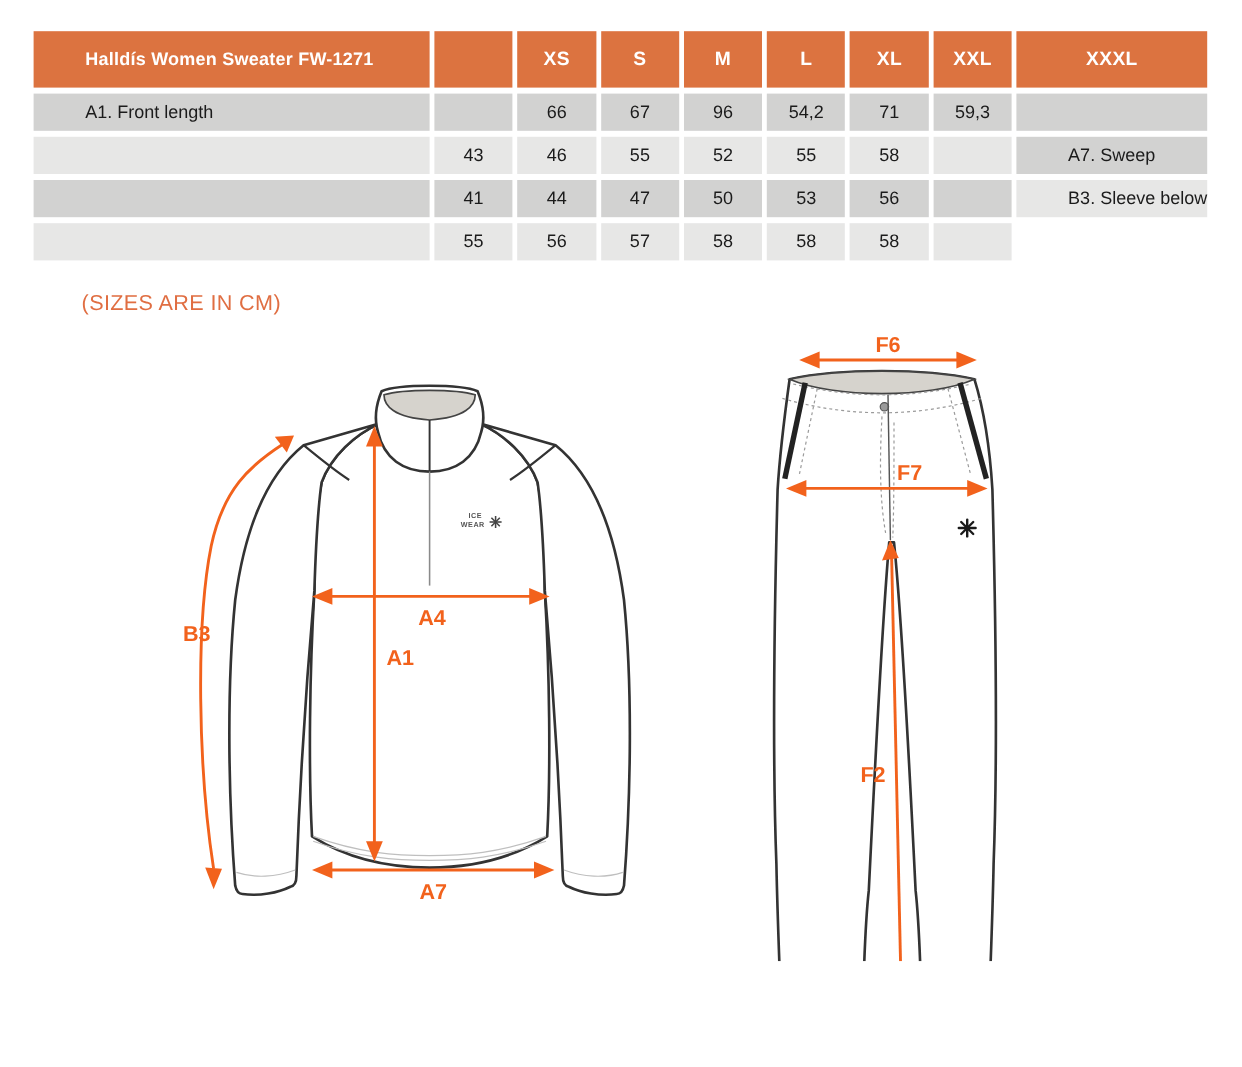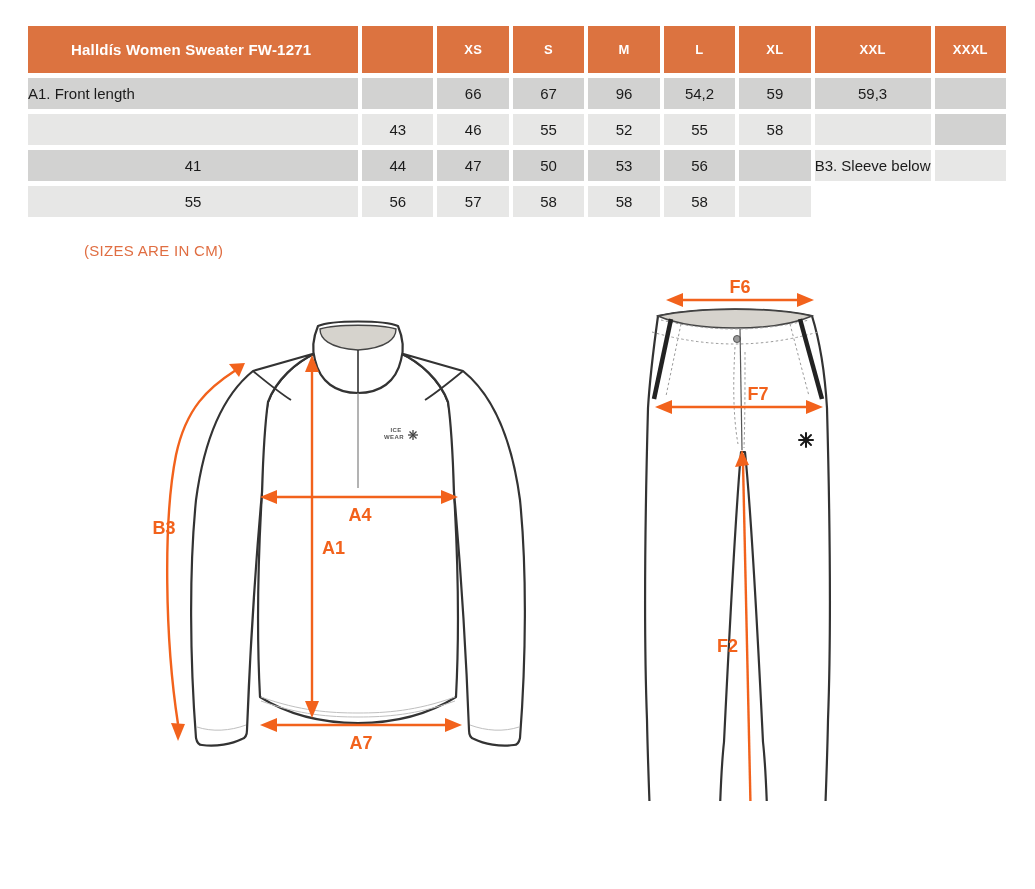--- a/index.html
+++ b/index.html
@@ -6,28 +6,28 @@
   .page{position:relative;width:1035px;height:801px;background:#fff;overflow:hidden;
         font-family:"Liberation Sans",sans-serif;}
 
   
   .size-table{position:absolute;left:28px;top:26px;width:978px;display:grid;
               grid-template-columns:330px repeat(8,1fr);
               grid-template-rows:47px 31px 31px 31px 31px;
               gap:5px 4px;}
   .cell{display:flex;align-items:center;justify-content:center;
         font-size:15px;color:#1b1b1b;white-space:nowrap;}
-  .cell.lbl{justify-content:flex-start;}
-  .head{background:#DC7340;color:#ffffff;font-weight:700;font-size:13px;letter-spacing:.3px;}
+  .cell.lbl{justify-content:flex-start;padding-left:43px;}
+  .head{background:#DC7340;color:#ffffff;font-weight:700;font-size:16px;letter-spacing:.3px;}
   .head.title{font-size:15px;justify-content:flex-start;padding-left:43px;letter-spacing:.2px;}
   .r-dark{background:#D2D2D1;}
   .r-light{background:#E7E7E6;}
 
   
-  .note{position:absolute;left:84px;top:242px;color:#E06E42;font-size:15px;
+  .note{position:absolute;left:68px;top:242px;color:#E06E42;font-size:18px;
         letter-spacing:.3px;}
 
   
   .diagram{position:absolute;left:0;top:270px;}
   .outline{fill:#ffffff;stroke:#333333;stroke-width:2.2;stroke-linejoin:round;}
   .seam{fill:none;stroke:#333333;stroke-width:1.8;stroke-linejoin:round;}
   .interior{fill:#D6D3CD;stroke:#444444;stroke-width:1.4;}
   .stitch{fill:none;stroke:#bfbfbf;stroke-width:1;}
   .stitch-d{fill:none;stroke:#9a9a9a;stroke-width:1;stroke-dasharray:2.5,2.5;}
   .pocket{fill:none;stroke:#222222;stroke-width:4.5;}
@@ -53,33 +53,34 @@
     <div class="cell head">XL</div>
     <div class="cell head">XXL</div>
     <div class="cell head">XXXL</div>
 
     <div class="cell lbl r-dark">A1. Front length</div>
     <div class="cell r-dark"></div>
     <div class="cell r-dark">66</div>
     <div class="cell r-dark">67</div>
     <div class="cell r-dark">96</div>
     <div class="cell r-dark">54,2</div>
-    <div class="cell r-dark">59</div>
+    <div class="cell r-dark">71</div>
     <div class="cell r-dark">59,3</div>
     <div class="cell r-dark"></div>
 
     <div class="cell r-light"></div>
     <div class="cell r-light">43</div>
     <div class="cell r-light">46</div>
     <div class="cell r-light">55</div>
     <div class="cell r-light">52</div>
     <div class="cell r-light">55</div>
     <div class="cell r-light">58</div>
     <div class="cell r-light"></div>
 
+    <div class="cell lbl r-dark">A7. Sweep</div>
     <div class="cell r-dark"></div>
     <div class="cell r-dark">41</div>
     <div class="cell r-dark">44</div>
     <div class="cell r-dark">47</div>
     <div class="cell r-dark">50</div>
     <div class="cell r-dark">53</div>
     <div class="cell r-dark">56</div>
     <div class="cell r-dark"></div>
 
     <div class="cell lbl r-light">B3. Sleeve below</div>

